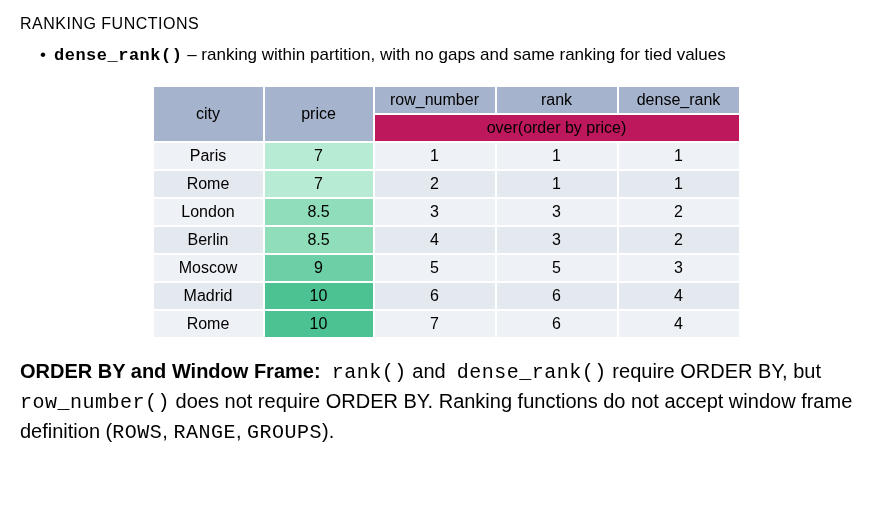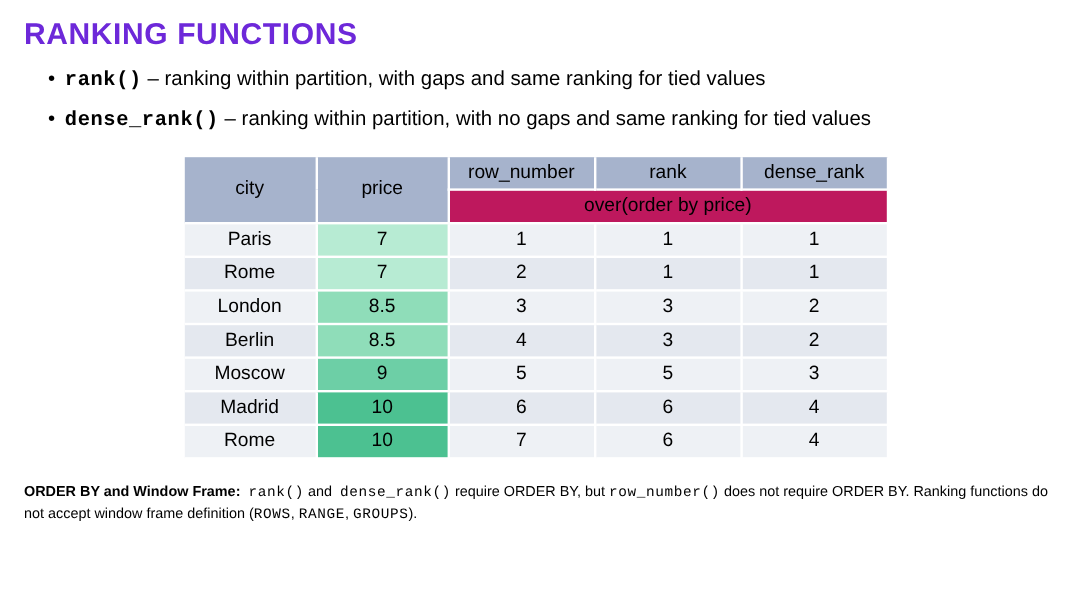--- a/index.html
+++ b/index.html
@@ -5,23 +5,23 @@
     * { box-sizing: border-box; margin: 0; padding: 0; }
     body {
       font-family: "Segoe UI", Arial, sans-serif;
       font-size: 17px;
       color: #000;
       background: #fff;
       width: 894px;
       padding: 15px 20px;
     }
     .heading {
-      color: #6d28d9;
-      font-weight: 700;
-      font-size: 25px;
+      color: #000000;
+      font-weight: 400;
+      font-size: 16px;
       letter-spacing: 0.5px;
       margin-bottom: 10px;
       text-transform: uppercase;
     }
     .bullets {
       margin-left: 20px;
       margin-bottom: 18px;
     }
     .bullet {
       margin-bottom: 6px;
@@ -72,33 +72,30 @@
     }
     thead th.bighdr {
       background: #a6b3cc;
       height: 48px;
     }
     tbody tr:nth-child(odd) td.plain { background: #eef1f5; }
     tbody tr:nth-child(even) td.plain { background: #e4e8ef; }
     tbody td.price { color: #000; }
     .footnote {
       line-height: 1.45;
-      font-size: 12px;
+      font-size: 20px;
     }
     .footnote strong { font-weight: 700; }
   </style>
 </head>
 <body>
 
 <div class="heading">RANKING FUNCTIONS</div>
 
 <div class="bullets">
-  <div class="bullet">
-    <span class="mono-bold">rank()</span><span> – ranking within partition, with gaps and same ranking for tied values</span>
-  </div>
   <div class="bullet">
     <span class="mono-bold">dense_rank()</span><span> – ranking within partition, with no gaps and same ranking for tied values</span>
   </div>
 </div>
 
 <div class="table-wrap">
   <table>
     <colgroup>
       <col class="cw">
         <col class="cw">

